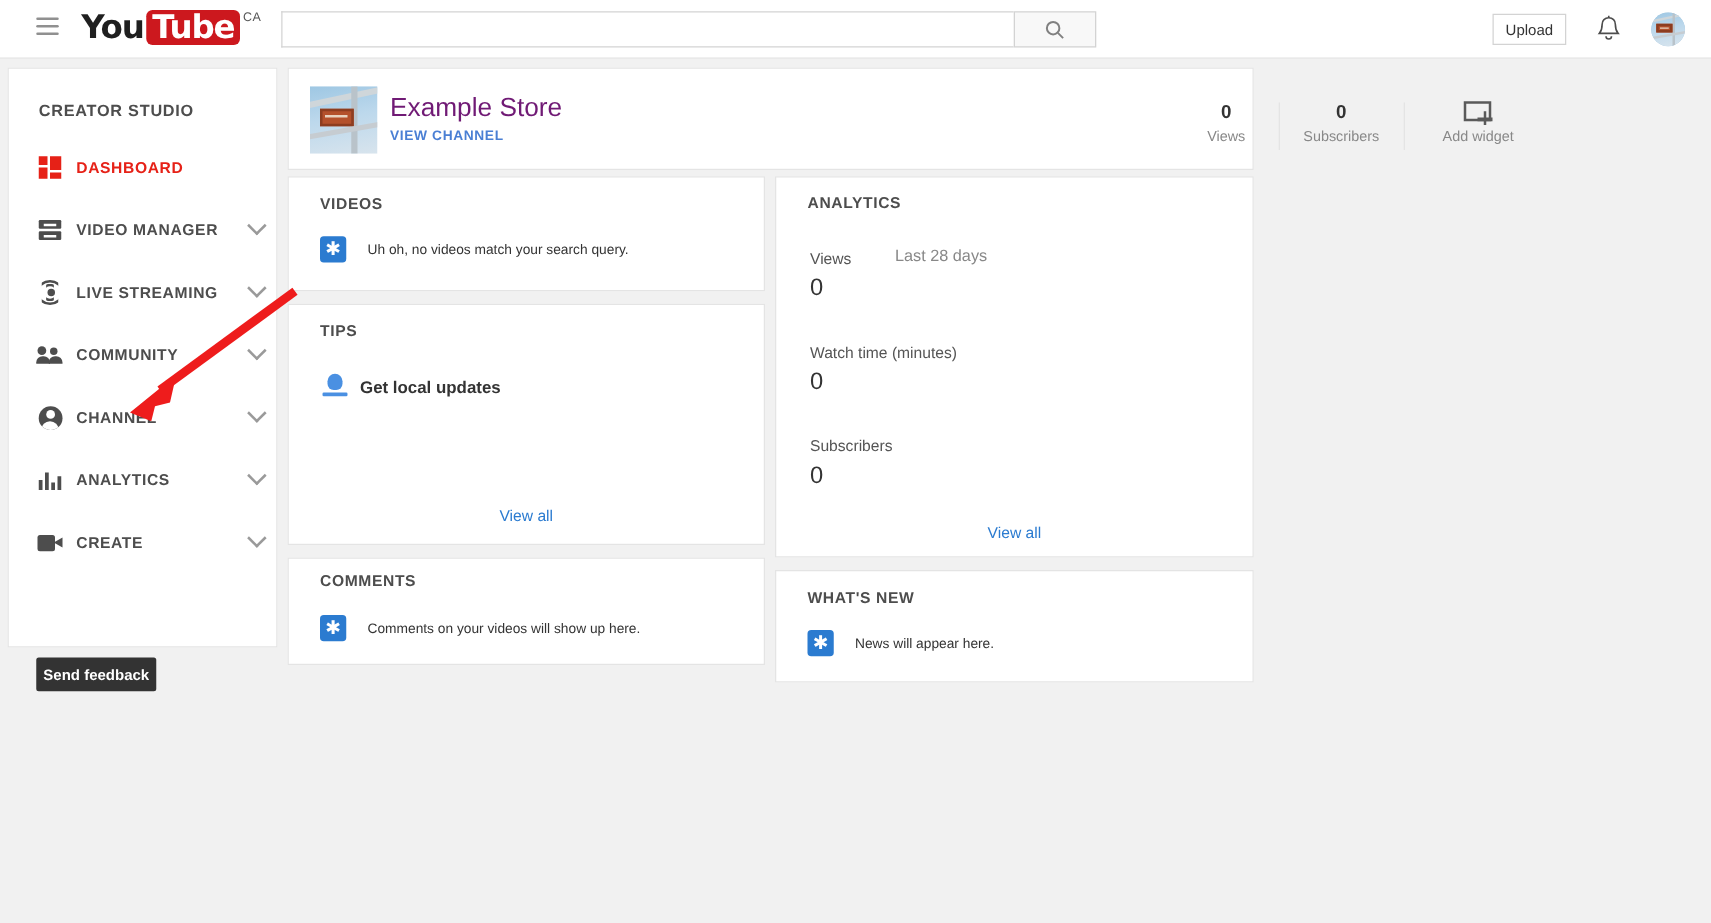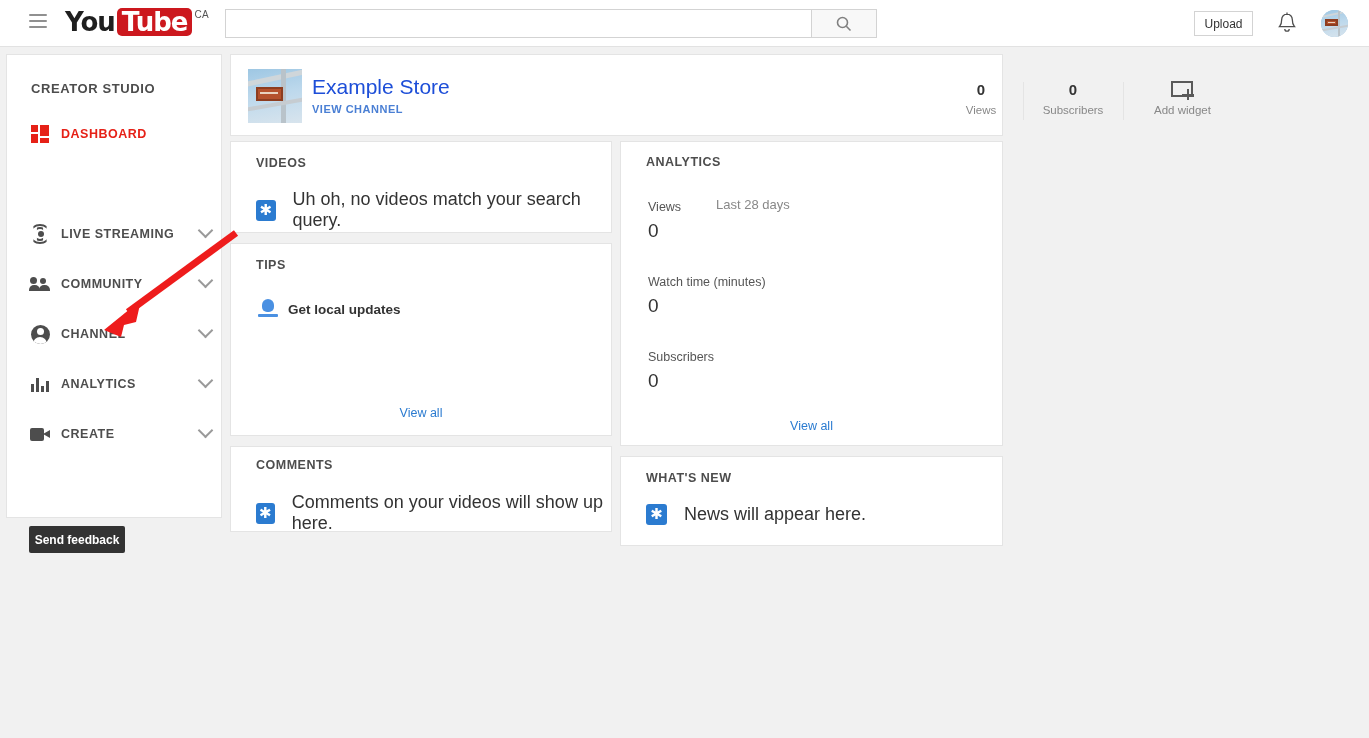--- a/index.html
+++ b/index.html
@@ -203,21 +203,21 @@
   .card-title {
     position: absolute; font-size: 12.5px; font-weight: bold;
     color: #4d4d4d; letter-spacing: 0.5px;
   }
 
   
   .ch-card { left: 230px; top: 54px; width: 773px; height: 82px; }
   .ch-thumb { position: absolute; left: 17px; top: 14px; width: 54px; height: 54px;
     overflow: hidden; cursor: pointer; }
   .ch-name { position: absolute; left: 81px; top: 20px;
-    font-size: 21px; color: #1d4ed8; font-weight: normal; }
+    font-size: 21px; color: #701a75; font-weight: normal; }
   .ch-view { position: absolute; left: 81px; top: 48px;
     font-size: 11px; font-weight: bold; color: #4a7fd4;
     letter-spacing: 0.5px; cursor: pointer; }
   .stat { position: absolute; top: 26px; text-align: center; width: 100px; }
   .stat-num { font-size: 15px; font-weight: bold; color: #333; }
   .stat-lbl { font-size: 11.5px; color: #888; margin-top: 6px; }
   .stat-div { position: absolute; top: 27px; width: 1px; height: 38px;
     background: #e4e4e4; }
   .addw { position: absolute; left: 900px; top: 26px; width: 103px;
     text-align: center; cursor: pointer; }
@@ -238,21 +238,21 @@
     line-height: 1; font-family: "DejaVu Sans", sans-serif;
   }
 
   .videos-card { left: 230px; top: 141px; width: 382px; height: 92px; }
   .tips-card   { left: 230px; top: 243px; width: 382px; height: 193px; }
   .comments-card { left: 230px; top: 446px; width: 382px; height: 86px; }
   .analytics-card { left: 620px; top: 141px; width: 383px; height: 305px; }
   .whatsnew-card  { left: 620px; top: 456px; width: 383px; height: 90px; }
 
   .msg-row { position: absolute; display: flex; align-items: center; }
-  .msg-text { margin-left: 17px; font-size: 18px; color: #333; }
+  .msg-text { margin-left: 17px; font-size: 11px; color: #333; }
 
   .tip-person { position: absolute; left: 27px; top: 55px; width: 20px; height: 18px; }
   .tip-person .hd { position:absolute; left:4px; top:0; width:12px; height:13px;
     border-radius:6px 6px 5px 5px; background:#4a90e2; }
   .tip-person .sh { position:absolute; left:0; top:15px; width:20px; height:3px;
     background:#4a90e2; border-radius:1px; }
   .tip-head { position: absolute; left: 57px; top: 58px;
     font-size: 13.5px; font-weight: bold; color: #333; }
   .tip-body { position: absolute; left: 57px; top: 88px; width: 300px;
     font-size: 12.5px; color: #444; line-height: 1.55; }
@@ -324,20 +324,32 @@
       <span class="ic-dash">
           <i class="q1"></i>
           <i class="q2"></i>
           <i class="q3"></i>
           <i class="q4"></i>
         </span>
     </span>
     <span class="nav-label active">DASHBOARD</span>
   </div>
 
+  <div class="nav-item" style="top:112px">
+    <span class="nav-icon">
+      <span class="ic-vm">
+          <i class="r1"></i>
+          <i class="r2"></i>
+          <span class="n1"></span>
+          <span class="n2"></span>
+        </span>
+    </span>
+    <span class="nav-label">VIDEO MANAGER</span>
+    <span class="chev"></span>
+  </div>
 
   <div class="nav-item" style="top:162px">
     <span class="nav-icon">
       <span class="ic-live">
           <span class="a2"></span>
           <span class="a1"></span>
           <span class="dot"></span>
         </span>
     </span>
     <span class="nav-label">LIVE STREAMING</span>

